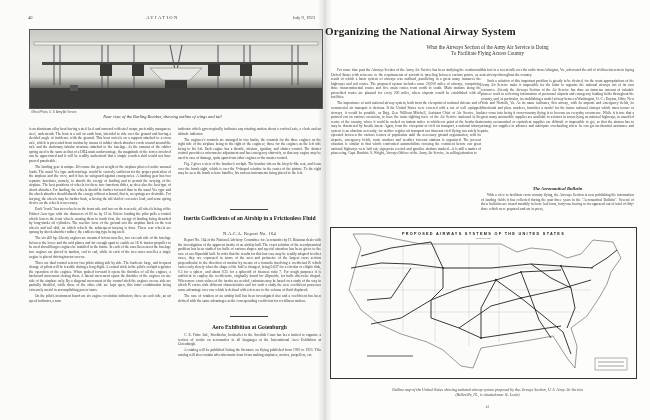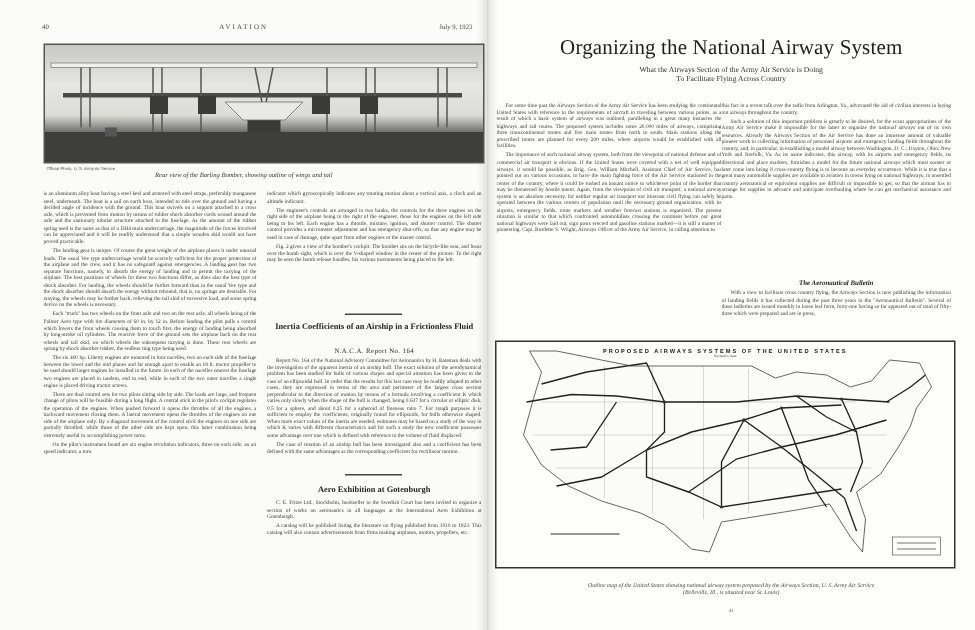--- a/index.html
+++ b/index.html
@@ -20,21 +20,21 @@
   .col p { margin:0 0 1.6px 0; text-indent:6px; }
   .col-l1 { left:29px; top:127px; width:142px; height:267px; }
   .col-l2 { left:178px; top:127px; width:143px; height:78px; }
   .rule { position:absolute; height:0; border-top:0.8px solid #444; }
   .art-title { position:absolute; font-weight:bold; text-align:center; color:#222; }
   .inertia-title { left:178px; top:215px; width:143px; font-size:5.6px; line-height:6.6px; }
   .naca { position:absolute; left:178px; top:231px; width:143px; text-align:center; font-size:4.5px; letter-spacing:0.3px; }
   .col-l3 { left:178px; top:238px; width:143px; height:68px; }
   .aero-title { left:178px; top:324px; width:143px; font-size:5.6px; }
   .col-l4 { left:178px; top:333px; width:143px; height:34px; }
-  .main-title { position:absolute; left:325px; top:25px; width:325px; text-align:center; font-size:14px; font-weight:normal; color:#1e1e1e; letter-spacing:0.1px; }
+  .main-title { position:absolute; left:325px; top:25px; width:325px; font-size:11px; font-weight:bold; color:#1e1e1e; letter-spacing:0.1px; }
   .subtitle { position:absolute; left:325px; top:45px; width:325px; text-align:center; font-size:5.1px; line-height:5.8px; color:#333; }
   .col-r1 { left:331px; top:68px; width:150px; height:125px; }
   .col-r2 { left:481px; top:68px; width:153px; height:60px; }
   .bulletin-title { position:absolute; left:481px; top:186px; width:153px; text-align:center; font-style:italic; font-weight:bold; font-size:4.6px; color:#222; }
   .col-r3 { left:481px; top:193px; width:153px; height:34px; }
   .map { position:absolute; left:330px; top:227px; width:305px; height:150px; border:1px solid #333; background:#fdfdfc; overflow:hidden; }
   .map-title { position:absolute; left:0; top:4px; width:305px; text-align:center; font-family:"Liberation Sans", sans-serif; font-weight:bold; font-size:3.8px; letter-spacing:1.3px; color:#222; }
   .map-sub { position:absolute; left:0; top:9px; width:305px; text-align:center; font-family:"Liberation Sans", sans-serif; font-size:2.2px; color:#555; }
   .map svg { position:absolute; left:0; top:0; }
   .map-caption { position:absolute; left:325px; top:388px; width:325px; text-align:center; font-style:italic; font-size:3.9px; line-height:4.6px; color:#444; }

